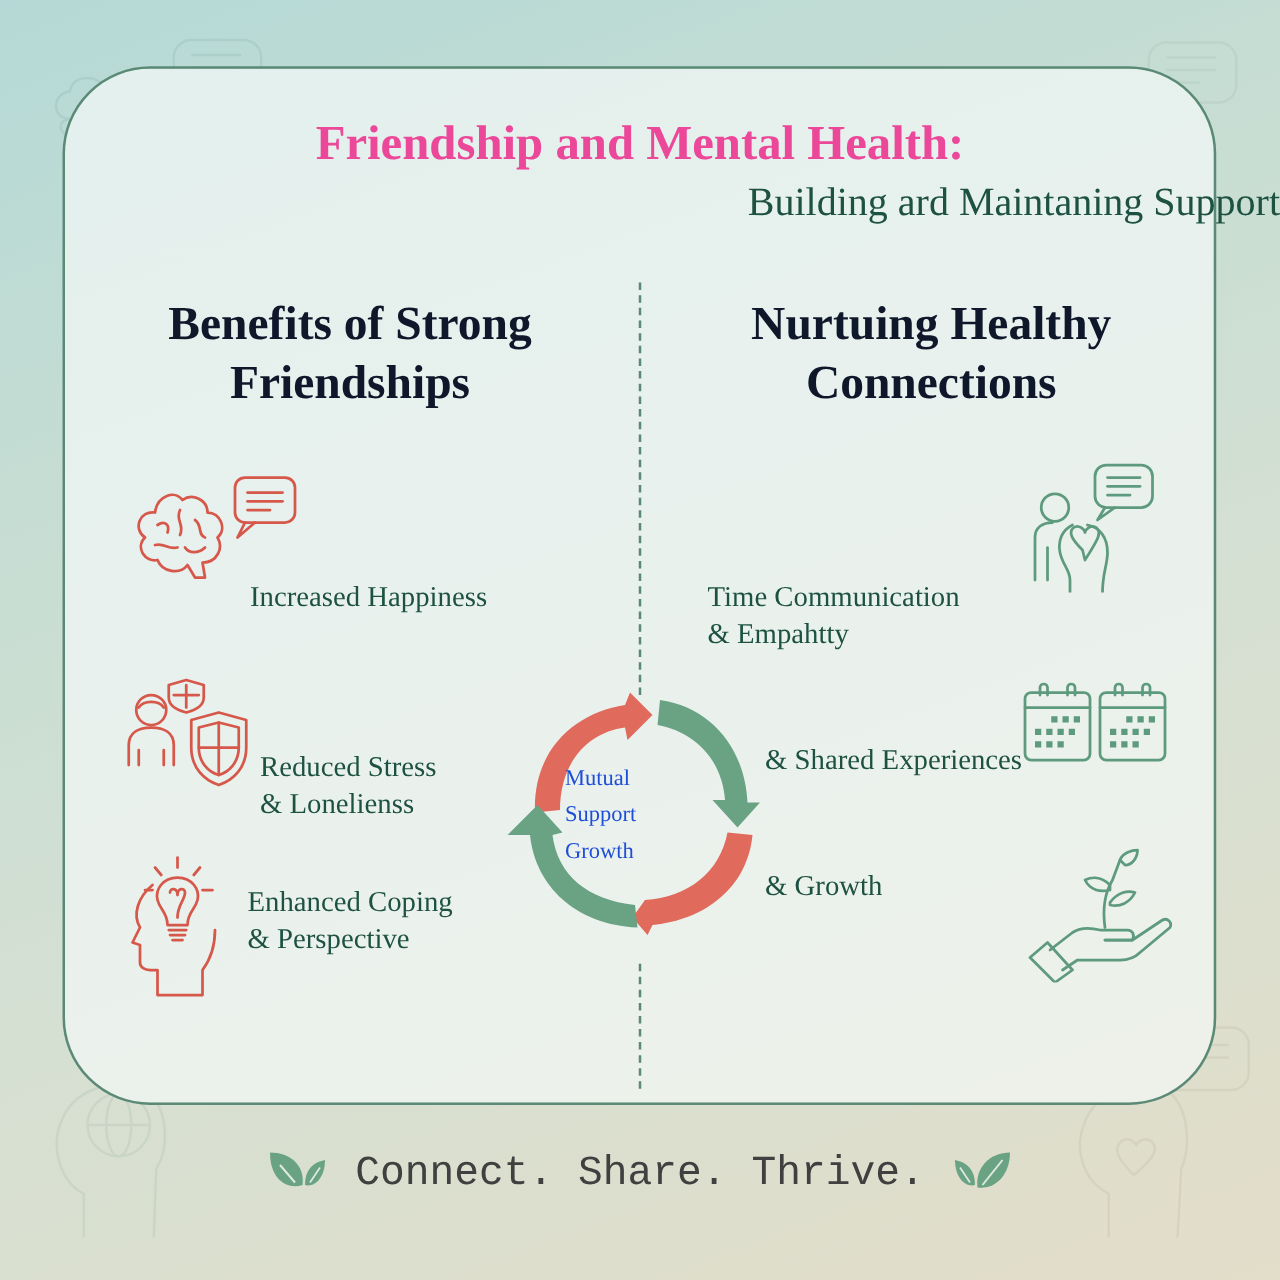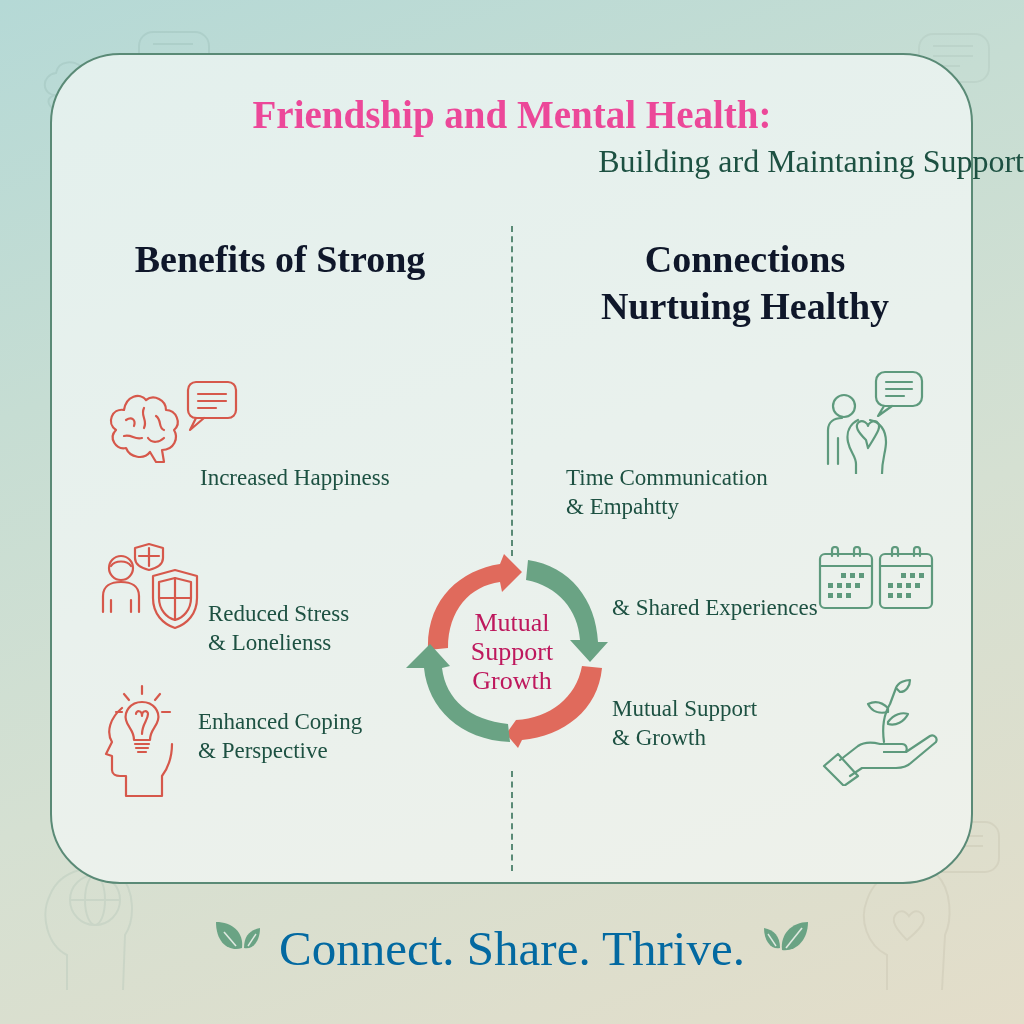--- a/index.html
+++ b/index.html
@@ -30,26 +30,26 @@
   }
   .divider {
     position: absolute; left: 511px; width: 0; border-left: 2px dashed #5a8a76;
   }
   .item {
     position: absolute; font-size: 23px; line-height: 29px;
     color: #1d5142; white-space: nowrap;
   }
   .icon { position: absolute; }
   .cycle-label {
-    position: absolute; left: 452px; top: 608px; width: 120px; text-align: center;
-    font-size: 26px; line-height: 29px; color: #be185d;
+    position: absolute; left: 452px; top: 608px; width: 120px; text-align: left;
+    font-size: 18px; line-height: 29px; color: #1d4ed8;
   }
   .tagline {
     position: absolute; left: 0; width: 1024px; top: 920px; text-align: center;
-    font-size: 49px; color: #0369a1;
+    font-size: 33px; color: #404040; font-family: Liberation Mono, monospace;
   }
   .leaf { position: absolute; }
 </style>
 </head>
 <body>
 
 <svg class="bg-icon" style="left:36px;top:55px" width="110" height="100" viewBox="0 0 110 100" fill="none" stroke="#8fb3ad" stroke-width="2">
   <path d="M20 40 C5 40 5 20 20 18 C22 5 40 5 45 12 C55 2 75 5 75 18 C90 18 95 35 85 45 C95 55 85 75 70 70 C65 85 45 85 40 75 C25 80 10 65 20 55 C10 50 10 42 20 40 Z"></path>
 </svg>
 <svg class="bg-icon" style="left:135px;top:28px" width="80" height="65" viewBox="0 0 80 65" fill="none" stroke="#8fb3ad" stroke-width="2">
@@ -92,20 +92,21 @@
 <div class="card"></div>
 
 <div class="title">Friendship and Mental Health:</div>
 <div class="subtitle">Building ard Maintaning Support</div>
 
 <div class="divider" style="top:226px;height:330px"></div>
 <div class="divider" style="top:771px;height:100px"></div>
 
 <div class="col-head" style="left:70px;top:236px">
   <div>Benefits of Strong</div>
+  <div>Friendships</div>
 </div>
 
 <svg class="icon" style="left:104px;top:378px" width="135" height="92" viewBox="0 0 135 92" fill="none" stroke="#d6584b" stroke-width="2.2" stroke-linecap="round" stroke-linejoin="round">
   <path d="M20 32 C8 30 2 45 12 52 C4 60 12 72 22 70 C26 80 40 82 46 74 L52 84 L60 84 L58 72 C70 72 75 60 70 52 C78 45 72 32 62 32 C62 22 50 16 42 22 C36 14 22 18 20 32 Z"></path>
   <path d="M22 42 C28 38 32 42 30 48"></path>
     <path d="M40 30 C36 38 44 42 40 50"></path>
     <path d="M52 38 C58 42 54 50 60 52"></path>
   <path d="M20 58 C28 56 30 62 38 60"></path>
     <path d="M44 60 C48 66 56 64 60 60"></path>
   <rect x="84" y="4" width="48" height="36" rx="8"></rect>
@@ -149,22 +150,22 @@
     <line x1="34" y1="64" x2="46" y2="64"></line>
     <line x1="36" y1="68" x2="44" y2="68"></line>
   <path d="M20 24 C8 34 4 48 10 58 L4 70 L10 72 L10 86 C10 90 14 92 18 92 L24 92 L24 112 L60 112 L60 92 C66 84 70 74 70 60"></path>
 </svg>
 <div class="item" style="left:198px;top:707px;width:230px">
   <div>Enhanced Coping</div>
   <div>&amp; Perspective</div>
 </div>
 
 <div class="col-head" style="left:535px;top:236px">
+  <div>Nurtuing Healthy</div>
   <div>Connections</div>
-  <div>Nurtuing Healthy</div>
 </div>
 
 <svg class="icon" style="left:826px;top:368px" width="100" height="106" viewBox="0 0 100 106" fill="none" stroke="#5e9a7d" stroke-width="2.2" stroke-linecap="round" stroke-linejoin="round">
   <circle cx="18" cy="38" r="11"></circle>
   <path d="M2 96 L2 62 C2 54 8 50 16 50"></path>
     <line x1="12" y1="70" x2="12" y2="96"></line>
   <path d="M32 52 C24 56 20 64 22 74 C24 84 30 88 30 96 L30 106"></path>
   <path d="M44 52 C54 54 60 62 60 74 C60 84 56 90 56 106"></path>
   <path d="M40 72 C32 64 28 58 33 54 C37 51 42 56 42 58 C42 56 47 51 51 54 C56 58 52 64 42 80 Z"></path>
   <rect x="50" y="4" width="46" height="34" rx="9"></rect>
@@ -217,21 +218,20 @@
 <svg class="icon" style="left:822px;top:678px" width="118" height="108" viewBox="0 0 118 108" fill="none" stroke="#5e9a7d" stroke-width="2.2" stroke-linecap="round" stroke-linejoin="round">
   <path d="M62 64 C60 50 62 36 68 26 L74 10"></path>
   <path d="M74 10 C76 4 84 2 88 2 C88 8 84 14 78 14 Z"></path>
   <path d="M66 30 C58 22 50 24 46 26 C50 34 58 36 66 34 Z"></path>
   <path d="M66 44 C72 36 80 34 86 36 C82 44 74 48 66 46 Z"></path>
   <path d="M18 82 L36 68 C42 64 50 64 58 66 L80 66 C84 66 86 70 84 74 L62 74"></path>
   <path d="M62 74 L84 74 L108 58 C112 56 116 60 114 64 L90 84 C86 88 80 90 74 90 L40 90 L28 98"></path>
   <path d="M2 88 L16 76 L36 98 L22 108 Z"></path>
 </svg>
 <div class="item" style="left:612px;top:694px;width:200px">
-  <div>Mutual Support</div>
   <div>&amp; Growth</div>
 </div>
 
 <svg class="icon" style="left:400px;top:540px" width="220" height="215" viewBox="0 0 220 215">
 
   <path d="M28 110 C26 60 60 30 100 24 L104 14 L122 32 L102 52 L100 42 C70 46 48 70 48 108 Z" fill="#e06a5c"></path>
 
   <path d="M128 20 C170 26 196 60 198 102 L208 102 L190 122 L170 100 L180 100 C178 70 158 46 126 40 Z" fill="#6aa384"></path>
 
   <path d="M202 128 C198 170 164 196 122 200 L118 208 L106 194 L116 180 C150 178 176 158 182 126 Z" fill="#e06a5c"></path>

